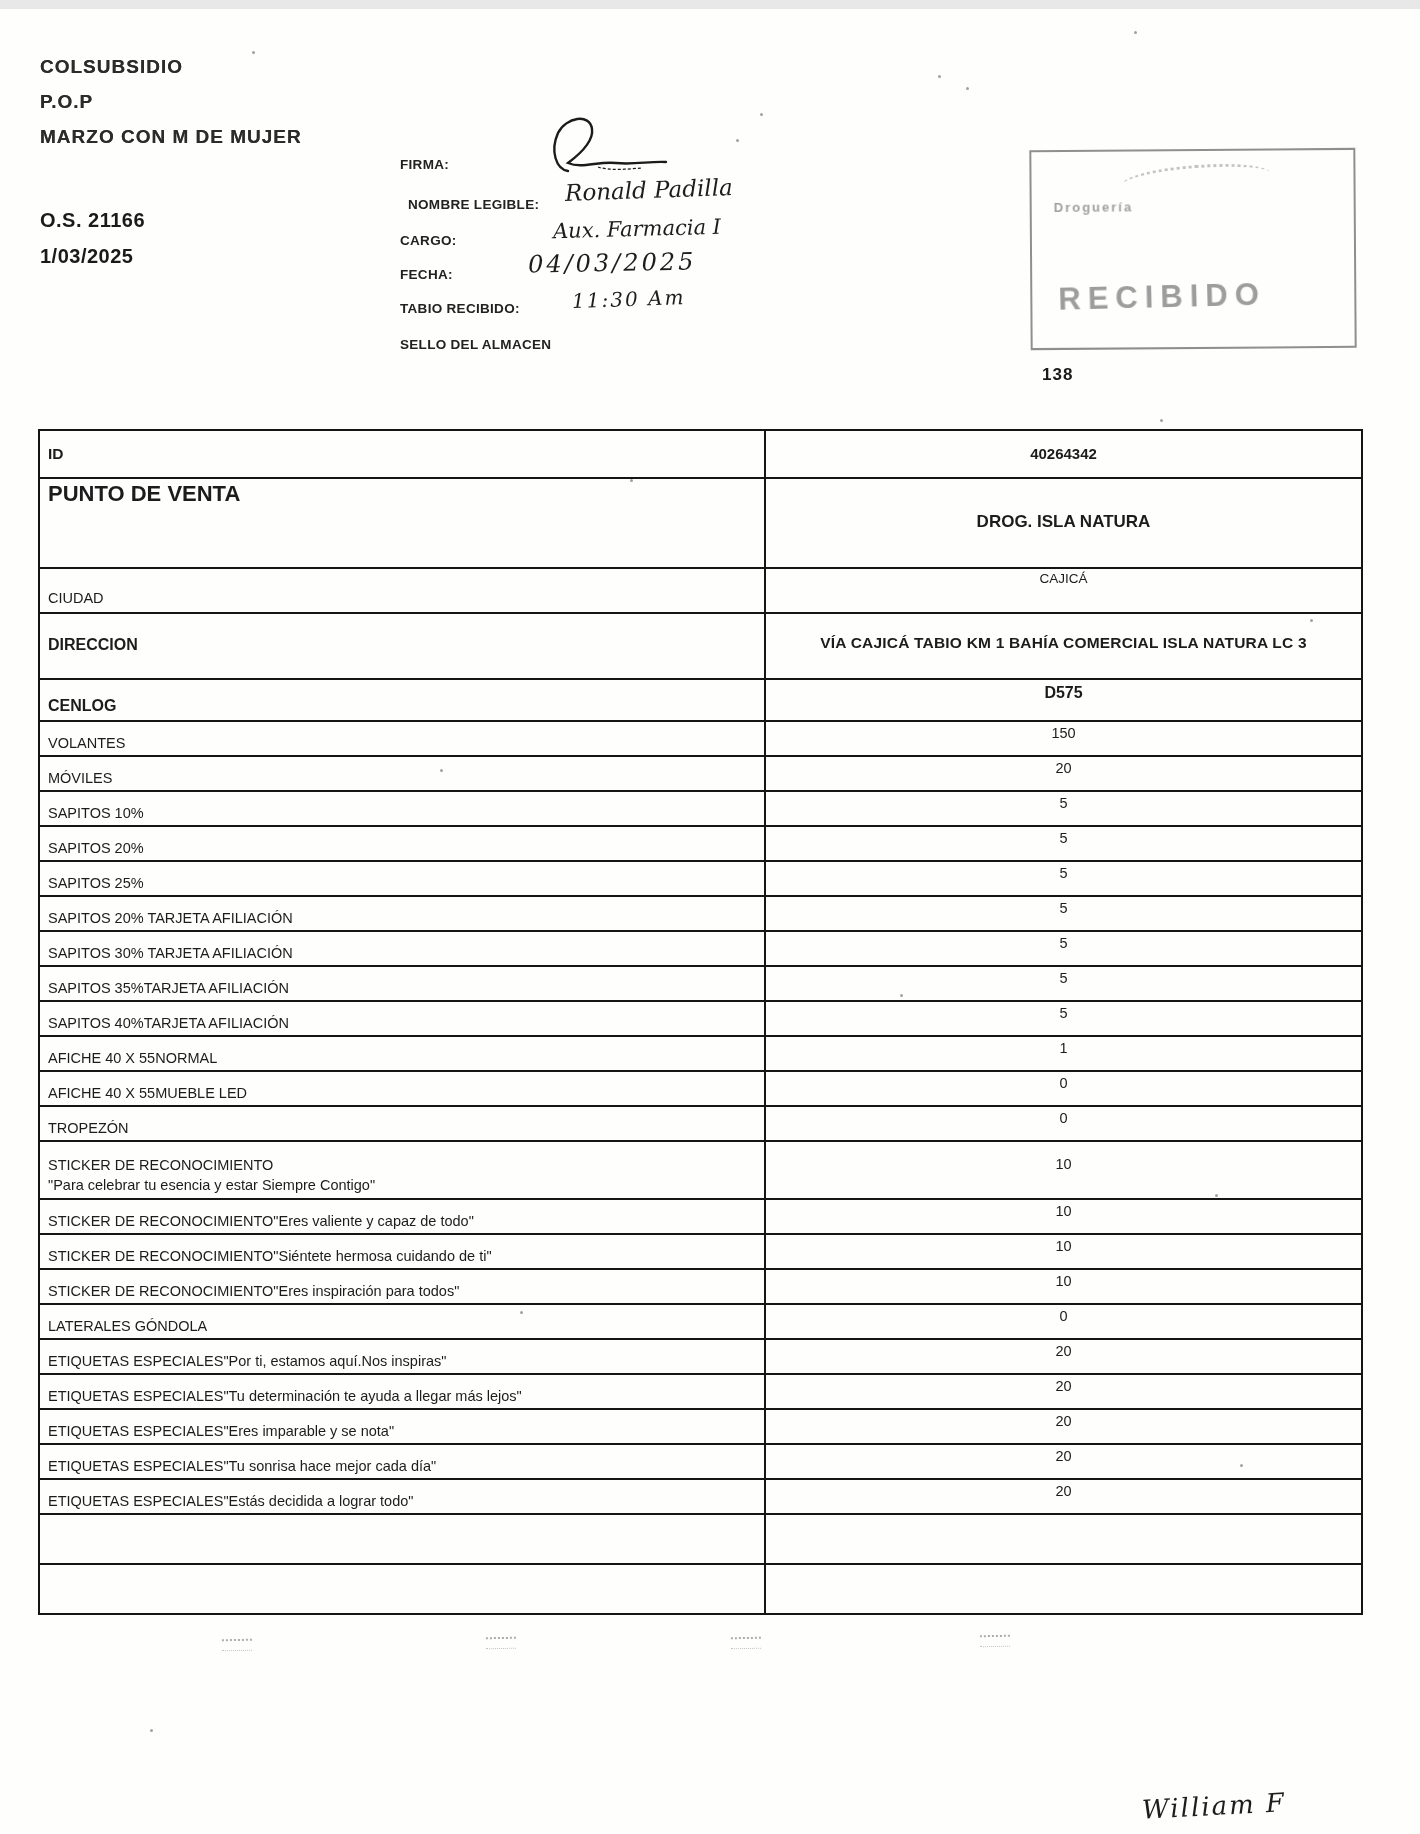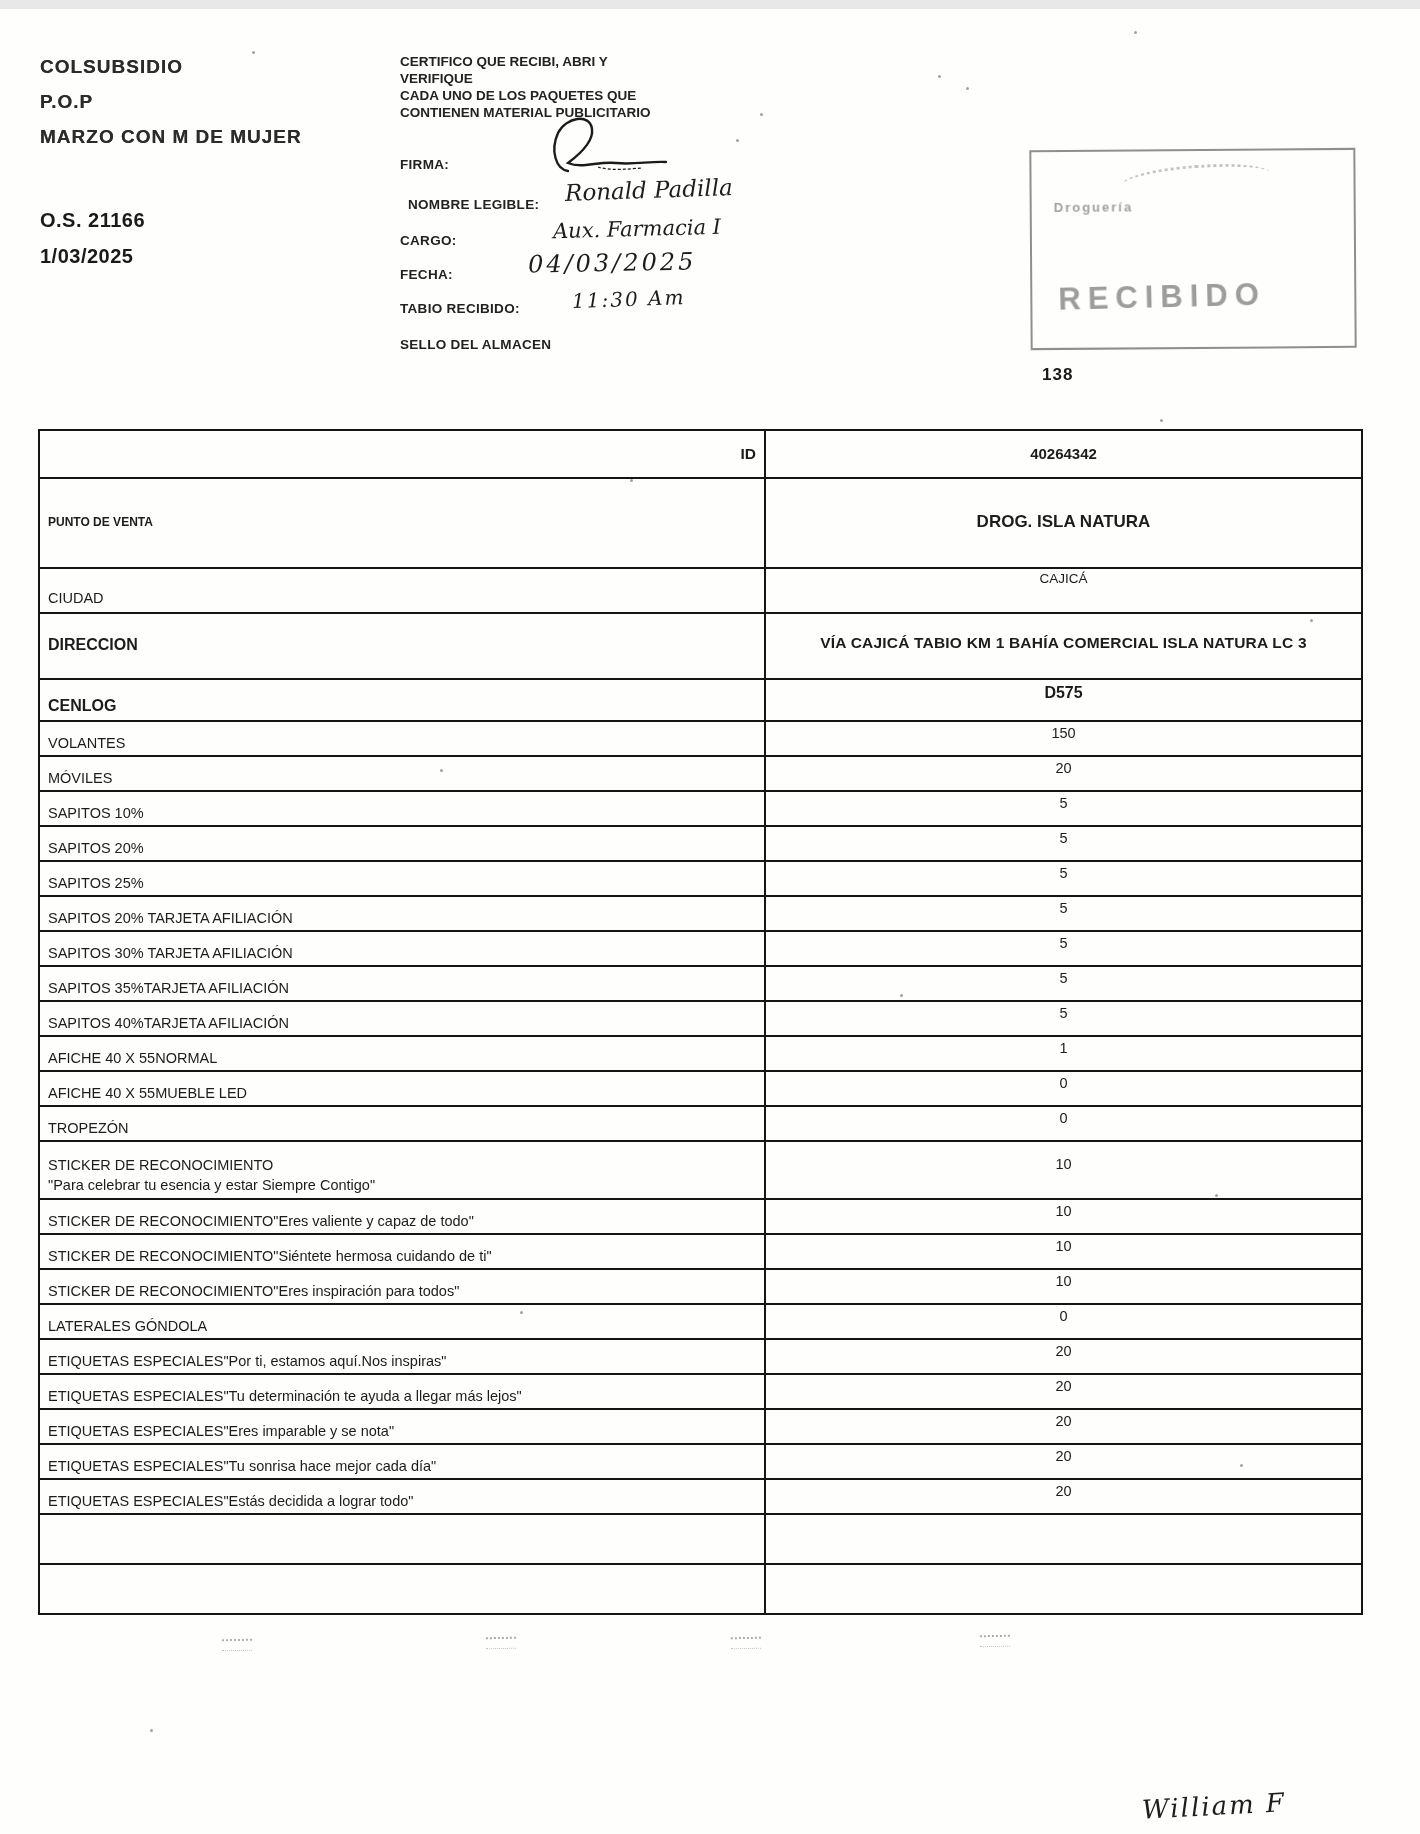--- a/index.html
+++ b/index.html
@@ -41,24 +41,24 @@
   .ptable{position:absolute;left:38px;top:420px;width:1325px;
     border:2px solid #151515;box-sizing:border-box;background:transparent;}
   .trow{display:flex;box-sizing:border-box;border-bottom:2px solid #151515;}
   .trow:last-child{border-bottom:none;}
   .lab{width:726px;box-sizing:border-box;border-right:2px solid #151515;
     padding:2px 8px 4px 8px;display:flex;flex-direction:column;justify-content:flex-end;
     font-size:14.5px;color:#1c1c1c;}
   .val{flex:1;text-align:center;box-sizing:border-box;padding-top:3px;font-size:14.5px;color:#1c1c1c;}
   
   .t-id{height:48px;}
-  .t-id .lab{justify-content:center;align-items:flex-end;font-weight:bold;font-size:15.5px;padding-bottom:3px;}
+  .t-id .lab{justify-content:center;align-items:flex-start;font-weight:bold;font-size:15.5px;padding-bottom:3px;}
   .t-id .val{font-weight:bold;font-size:15px;padding-top:14px;}
   .t-pdv{height:90px;}
-  .t-pdv .lab{justify-content:center;font-weight:bold;font-size:12px;}
+  .t-pdv .lab{justify-content:flex-start;font-weight:bold;font-size:22px;}
   .t-pdv .val{font-weight:bold;font-size:17px;padding-top:33px;}
   .t-ciudad{height:45px;}
   .t-ciudad .lab{font-size:14.5px;padding-bottom:6px;}
   .t-ciudad .val{font-size:13.5px;padding-top:2px;}
   .t-dir{height:66px;}
   .t-dir .lab{justify-content:center;font-weight:bold;font-size:16px;}
   .t-dir .val{font-weight:bold;font-size:15.5px;padding-top:20px;letter-spacing:0.2px;}
   .t-cenlog{height:42px;}
   .t-cenlog .lab{font-weight:bold;font-size:16px;padding-bottom:5px;}
   .t-cenlog .val{font-weight:bold;font-size:16px;padding-top:4px;}
@@ -81,26 +81,20 @@
 <div class="page">
 
   <div class="order-block">
     <div class="order-line">COLSUBSIDIO</div>
     <div class="order-line">P.O.P</div>
     <div class="order-line">MARZO CON M DE MUJER</div>
   </div>
   <div class="order-os">O.S. 21166</div>
   <div class="order-date">1/03/2025</div>
 
-  <div class="cert-text">
-    <div>CERTIFICO QUE RECIBI, ABRI Y</div>
-    <div>VERIFIQUE</div>
-    <div>CADA UNO DE LOS PAQUETES QUE</div>
-    <div>CONTIENEN MATERIAL PUBLICITARIO</div>
-  </div>
 
   <div class="cert-label" style="left:400px;top:148px;">FIRMA:</div>
   <svg class="sig" width="150" height="78" viewBox="0 0 150 78">
     <path d="M30 60 C18 58 12 40 20 22 C28 6 52 2 54 18 C56 32 38 46 30 52 C44 58 60 50 78 52 C96 54 112 50 128 51" fill="none" stroke="#1b1b1b" stroke-width="2.4" stroke-linecap="round"></path>
     <path d="M60 56 C72 60 90 58 104 57" fill="none" stroke="#1b1b1b" stroke-width="1.3" stroke-dasharray="3 2"></path>
   </svg>
 
   <div class="cert-label" style="left:408px;top:188px;">NOMBRE LEGIBLE:</div>
   <div class="hand hand-name">Ronald Padilla</div>
 

